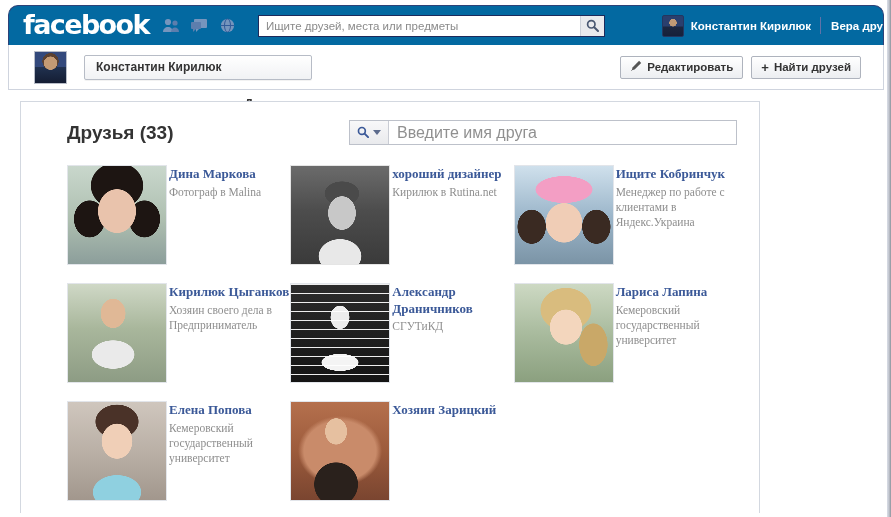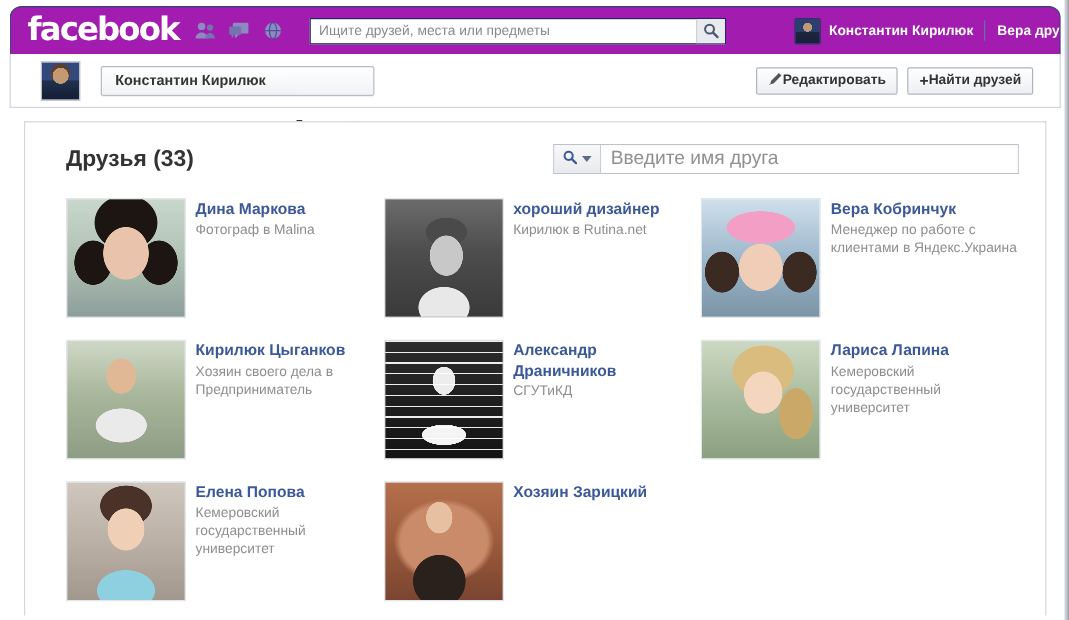--- a/index.html
+++ b/index.html
@@ -25,21 +25,21 @@
     top: 0; right: 0;
     width: 4px; height: 517px;
     background: linear-gradient(to right, #d9dde6 0%, #c2c6cf 50%, #8d929b 100%);
   }
 
   
   #topbar {
     position: absolute;
     left: 8px; top: 5px;
     width: 876px; height: 40px;
-    background: #a21caf;
+    background: #0369a1;
     border-top-left-radius: 10px;
     border-top-right-radius: 10px;
     border: 1px solid #2d4278;
     border-bottom: none;
     display: flex;
     align-items: center;
     overflow: hidden;
   }
   #fb-logo {
     font-family: "DejaVu Sans", sans-serif;
@@ -164,44 +164,45 @@
     border-top: 5px solid #5c6b8d;
   }
 
   #subbar-actions {
     margin-left: auto;
     margin-right: 22px;
     display: flex;
     gap: 8px;
   }
   .btn {
-    display: flex; align-items: center; 
+    display: flex; align-items: center; gap: 5px;
     height: 23px;
     padding: 0 9px;
     border: 1px solid #aeb3bd;
     border-radius: 2px;
     background: linear-gradient(to bottom, #ffffff 0%, #eceef1 100%);
     font-size: 11.5px;
     font-weight: bold;
     color: #333333;
     cursor: pointer;
     white-space: nowrap;
   }
   .plus-glyph { font-size: 13px; font-weight: bold; color: #333; line-height: 1; }
 
   
   #content-card {
     position: absolute;
     left: 20px; top: 101px;
-    width: 852px;
+    width: 740px;
     height: 412px;
     background: #ffffff;
     border: 1px solid #d3d8e0;
     border-bottom: none;
     overflow: hidden;
+    padding-left: 12px;
   }
   #content-head {
     display: flex;
     align-items: center;
     padding: 18px 22px 0 34px;
   }
   #friends-title {
     font-size: 19px;
     font-weight: bold;
     color: #333333;
@@ -235,21 +236,21 @@
   }
   #friend-search-input::placeholder { color: #909090; }
 
   
   #friends-grid {
     display: grid;
     grid-template-columns: repeat(3, 1fr);
     row-gap: 18px;
     padding: 20px 22px 0 34px;
   }
-  .friend-card { display: flex; gap: 8px; }
+  .friend-card { display: flex; gap: 2px; font-family: Liberation Serif, serif; }
   .friend-photo {
     width: 100px; height: 100px;
     flex: 0 0 100px;
     border: 1px solid #e2e5ea;
     background-size: cover;
   }
   .friend-meta { padding-top: 1px; min-width: 0; }
   .friend-name {
     font-size: 13px;
     font-weight: bold;
@@ -451,21 +452,21 @@
         <div class="friend-photo ph-designer"></div>
         <div class="friend-meta">
           <div class="friend-name">хороший дизайнер</div>
           <div class="friend-sub">Кирилюк в Rutina.net</div>
         </div>
       </div>
 
       <div class="friend-card">
         <div class="friend-photo ph-vera"></div>
         <div class="friend-meta">
-          <div class="friend-name">Вера Кобринчук</div>
+          <div class="friend-name">Ищите Кобринчук</div>
           <div class="friend-sub">Менеджер по работе с клиентами в Яндекс.Украина</div>
         </div>
       </div>
 
       <div class="friend-card">
         <div class="friend-photo ph-andrey"></div>
         <div class="friend-meta">
           <div class="friend-name">Кирилюк Цыганков</div>
           <div class="friend-sub">Хозяин своего дела в Предприниматель</div>
         </div>

